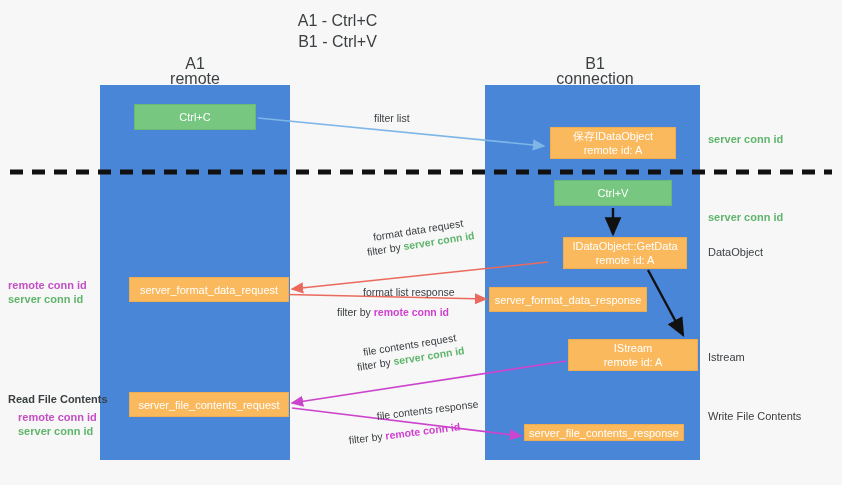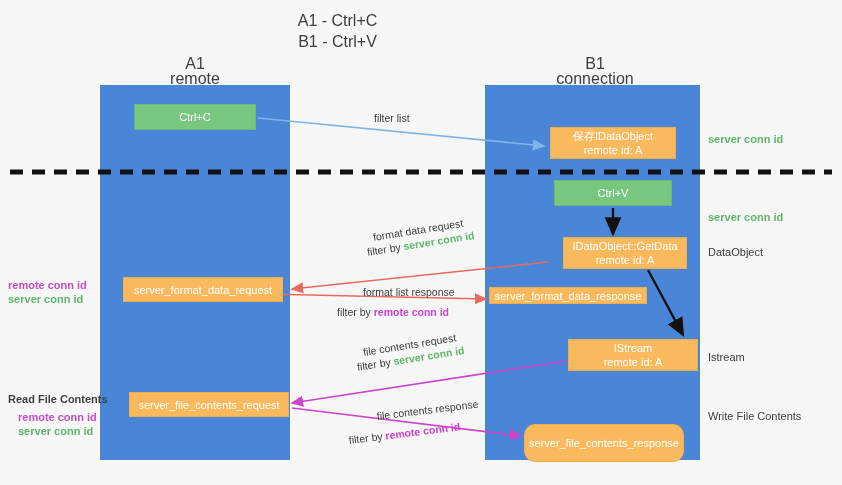--- a/index.html
+++ b/index.html
@@ -43,24 +43,24 @@
   }
   .node.green{background:#77c780;border:1px solid #6ab977;}
   .node.orange{background:#fbb95e;border:1px solid #f0ad4e;}
   .node .l2{font-size:11px;line-height:14px;}
 
   #n-ctrlc{left:134px;top:104px;width:122px;height:26px;}
   #n-ctrlv{left:554px;top:180px;width:118px;height:26px;}
   #n-save-ido{left:550px;top:127px;width:126px;height:32px;}
   #n-getdata{left:550px;top:237px;width:124px;height:32px;margin-left:13px;}
   #n-istream{left:568px;top:339px;width:130px;height:32px;}
-  #n-sfdreq{left:123px;top:277px;width:160px;height:25px;}
-  #n-sfdresp{left:489px;top:287px;width:158px;height:17px;}
+  #n-sfdreq{left:129px;top:277px;width:160px;height:25px;}
+  #n-sfdresp{left:489px;top:287px;width:158px;height:25px;}
   #n-sfcreq{left:129px;top:392px;width:160px;height:25px;align-items:center;}
-  #n-sfcresp{left:524px;top:424px;width:160px;height:38px;border-radius:11px;}
+  #n-sfcresp{left:524px;top:424px;width:160px;height:17px;}
 
   
   .edge-label{font-size:10.5px;line-height:14px;color:#3c4043;white-space:nowrap;}
   .edge-label .green-t{color:#5fb56b;font-weight:bold;}
   .edge-label .mag-t{color:#d13fd1;font-weight:bold;}
 
   #lbl-format-list{left:374px;top:111px;}
   #lbl-fdreq{left:372px;top:230px;transform:rotate(-9deg);transform-origin:left top;}
   #lbl-fdreq2{left:366px;top:245px;transform:rotate(-9deg);transform-origin:left top;}
   #lbl-fdresp{left:363px;top:285px;}

